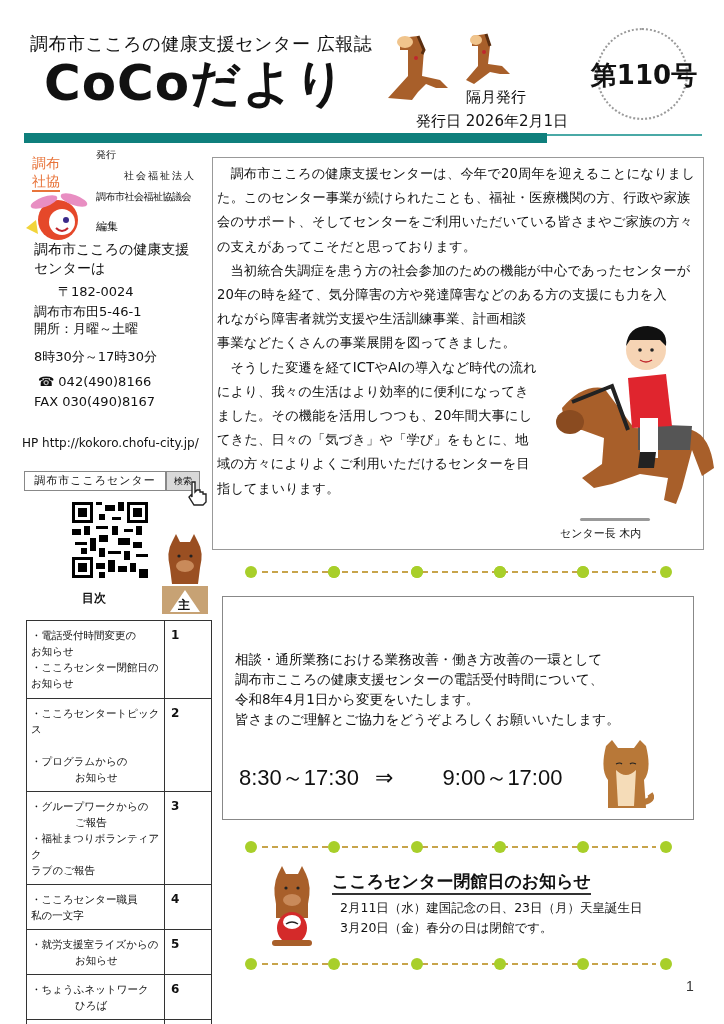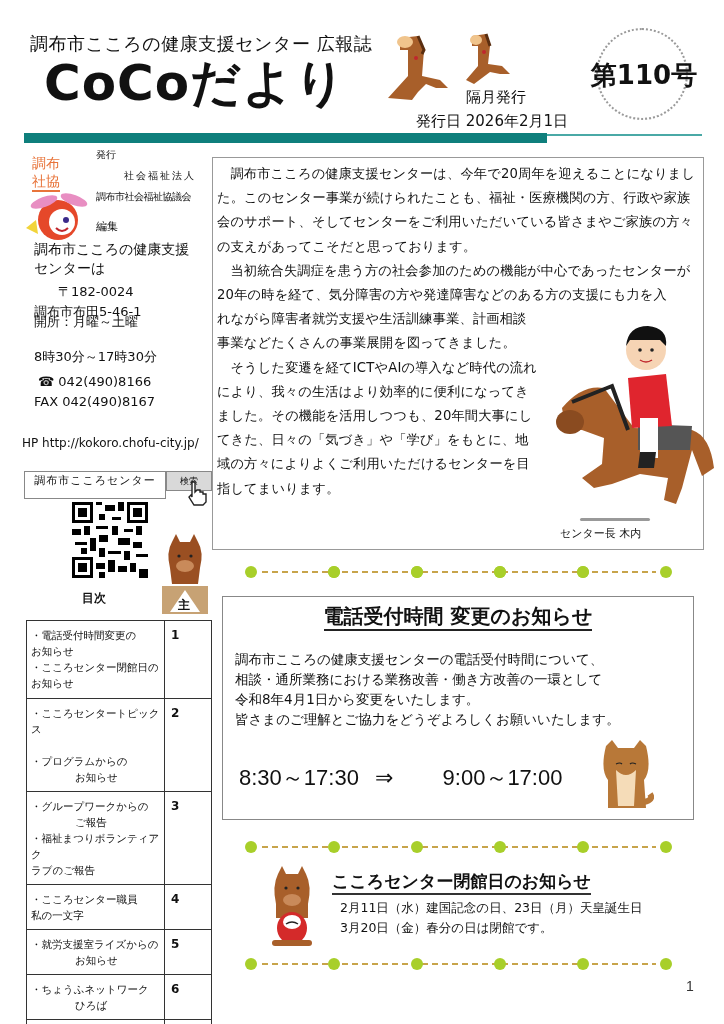--- a/index.html
+++ b/index.html
@@ -23,28 +23,28 @@
 
   
   .logo { left:22px; top:150px; width:70px; height:94px; }
   .pub-label { left:96px; top:148px; font-size:10px; }
   .pub-corp { left:84px; top:169px; font-size:10px; letter-spacing:2px; white-space:nowrap;margin-left:40px; }
   .pub-org { left:96px; top:190px; font-size:10px; letter-spacing:-0.5px; white-space:nowrap; }
   .edit-label { left:96px; top:219px; font-size:11px; }
   .center-name { left:34px; top:240px; width:160px; font-size:14px; line-height:19px; }
   .zip { left:34px; top:283px; font-size:13px;margin-left:24px; }
   .addr { left:34px; top:303px; font-size:13px; }
-  .open-days { left:34px; top:313px; font-size:13px; }
+  .open-days { left:34px; top:320px; font-size:13px; }
   .open-hours { left:34px; top:348px; font-size:13px; }
   .tel { left:38px; top:374px; font-size:13px; white-space:nowrap; }
   .fax { left:34px; top:394px; font-size:13px; white-space:nowrap; }
   .hp { left:22px; top:436px; font-size:12px; white-space:nowrap; }
-  .search-box { left:24px; top:471px; width:142px; height:28px; border:1px solid #888; box-sizing:border-box;
+  .search-box { left:24px; top:471px; width:142px; height:20px; border:1px solid #888; box-sizing:border-box;
                 font-size:11px; text-align:center; line-height:18px; letter-spacing:1px; background:#fff; }
-  .search-btn { left:166px; top:471px; width:46px; height:20px; border:1px solid #888; box-sizing:border-box;
+  .search-btn { left:166px; top:471px; width:34px; height:20px; border:1px solid #888; box-sizing:border-box;
                 background:#d9d9d9; font-size:9px; text-align:center; line-height:18px; }
   .cursor { left:186px; top:480px; width:24px; height:26px; }
   .qr { left:72px; top:502px; width:76px; height:76px; }
   .toc-horse { left:160px; top:534px; width:50px; height:80px; }
   .toc-label { left:82px; top:590px; font-size:12px; font-weight:bold; }
 
   .toc { left:26px; top:620px; width:186px; border-collapse:collapse; font-size:10.5px; }
   .toc td { border:1.5px solid #333; vertical-align:top; padding:6px 4px 6px 4px; line-height:16px; }
   .toc td.pg { width:36px; font-weight:bold; font-size:12px; padding-left:6px; }
   .toc .indent { display:block; padding-left:44px; }
@@ -127,21 +127,21 @@
 <div class="abs edit-label">編集</div>
 <div class="abs center-name">調布市こころの健康支援センターは</div>
 <div class="abs zip">〒182-0024</div>
 <div class="abs addr">調布市布田5-46-1</div>
 <div class="abs open-days">開所：月曜～土曜</div>
 <div class="abs open-hours">8時30分～17時30分</div>
 <div class="abs tel">
   <span>☎</span>
   <span style="">042(490)8166</span>
 </div>
-<div class="abs fax">FAX 042(490)8167</div>
+<div class="abs fax">FAX 030(490)8167</div>
 <div class="abs hp">HP http://kokoro.chofu-city.jp/</div>
 
 <div class="abs search-box">調布市こころセンター</div>
 <div class="abs search-btn">検索</div>
 <svg class="abs cursor" viewBox="0 0 24 26">
   <path d="M6 2 L9 2 L9 12 L11 10 L14 10 L14 12 L17 12 L17 14 L20 14 L20 22 L17 25 L8 25 L3 17 L5 15 L6 17 Z" fill="#fff" stroke="#222" stroke-width="1.4"></path>
 </svg>
 
 <svg class="abs qr" viewBox="0 0 25 25" shape-rendering="crispEdges">
   <rect width="25" height="25" fill="#fff"></rect>
@@ -293,24 +293,23 @@
   <line x1="18" y1="7" x2="412" y2="7" stroke="#c7a44a" stroke-width="2" stroke-dasharray="6 4"></line>
   <g fill="#a8cf2a">
       <circle cx="90" cy="7" r="6"></circle>
       <circle cx="173" cy="7" r="6"></circle>
       <circle cx="256" cy="7" r="6"></circle>
       <circle cx="339" cy="7" r="6"></circle>
     </g>
 </svg>
 
 <div class="abs notice">
-  <div class="notice-title"><span>電話受付時間 変更のお知らせ</span></div>
   <div class="notice-body">
+    <div>相談・通所業務における業務改善・働き方改善の一環として</div>
     <div>調布市こころの健康支援センターの電話受付時間について、</div>
-    <div>相談・通所業務における業務改善・働き方改善の一環として</div>
     <div>令和8年4月1日から変更をいたします。</div>
     <div>皆さまのご理解とご協力をどうぞよろしくお願いいたします。</div>
   </div>
   <div class="hours-line">
     <span>8:30～17:30</span>
     <span style="margin:0 10px">⇒</span>
     <span class="hours-new">9:00～17:00</span>
   </div>
 </div>
 

